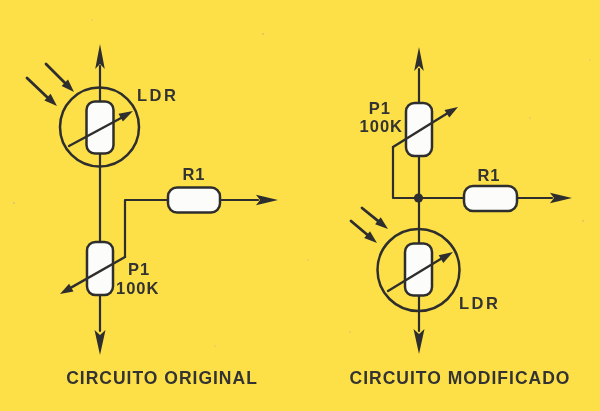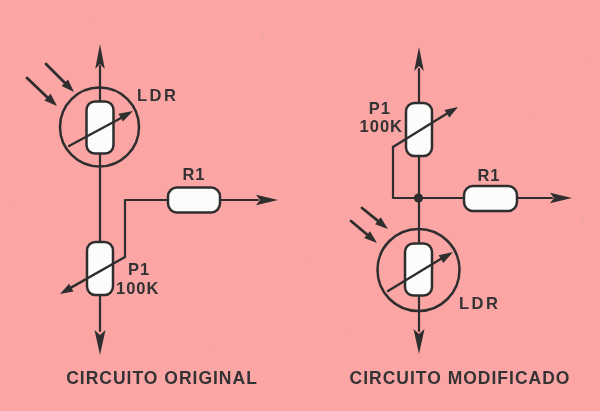--- a/index.html
+++ b/index.html
@@ -3,21 +3,21 @@
 <meta charset="utf-8">
 <style>
   html, body {
     margin: 0;
     padding: 0;
     background: #ffffff;
   }
   .page {
     width: 600px;
     height: 411px;
-    background: #fca5a5;
+    background: #fde047;
     position: relative;
     overflow: hidden;
   }
   svg { display: block; }
   .wire {
     stroke: #2e2e2e;
     stroke-width: 2.2;
     fill: none;
     stroke-linecap: round;
     stroke-linejoin: round;

